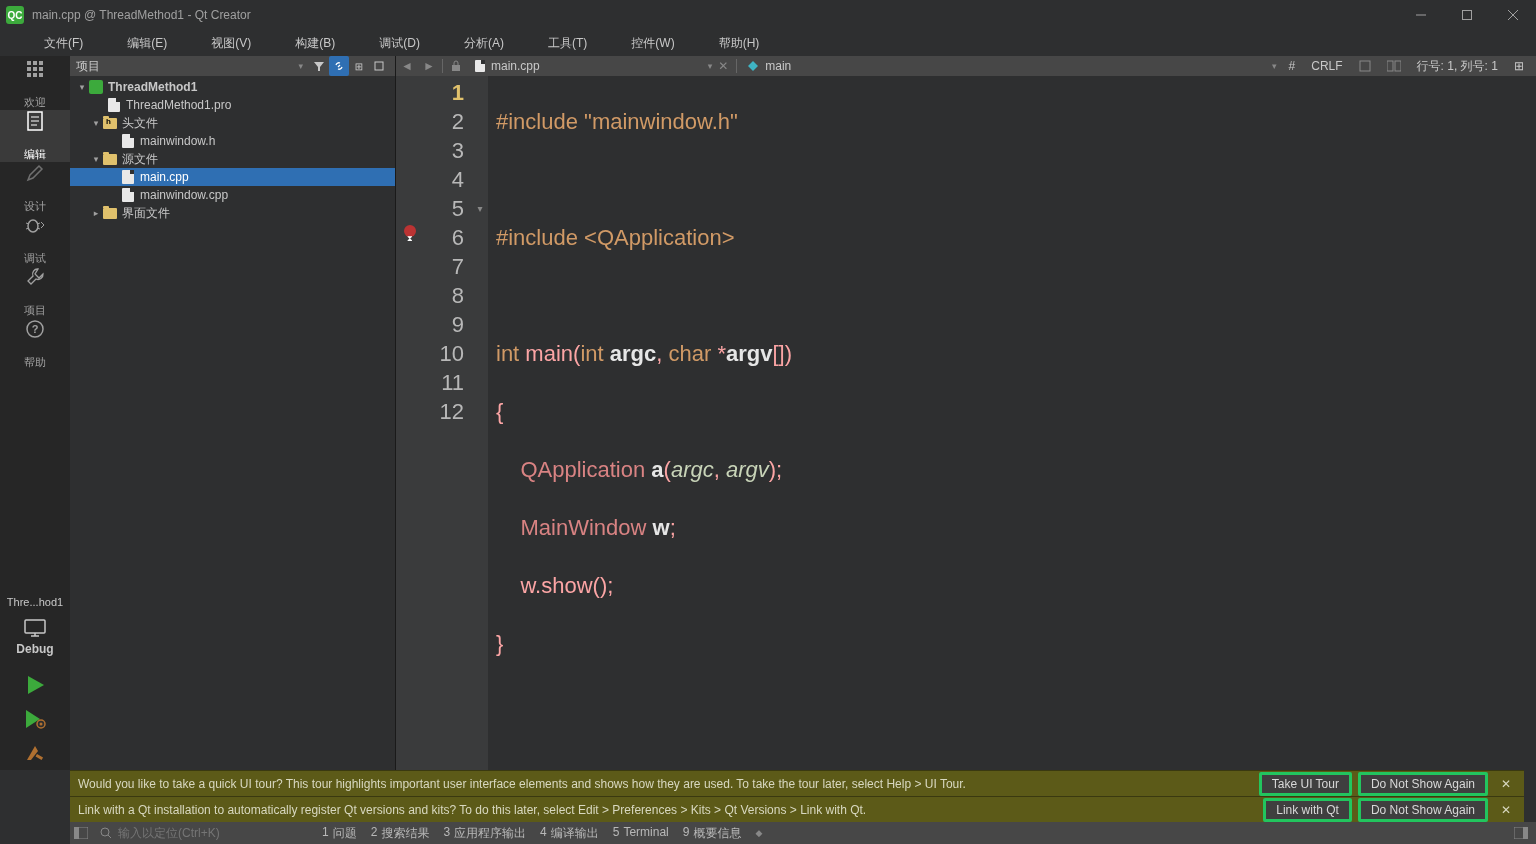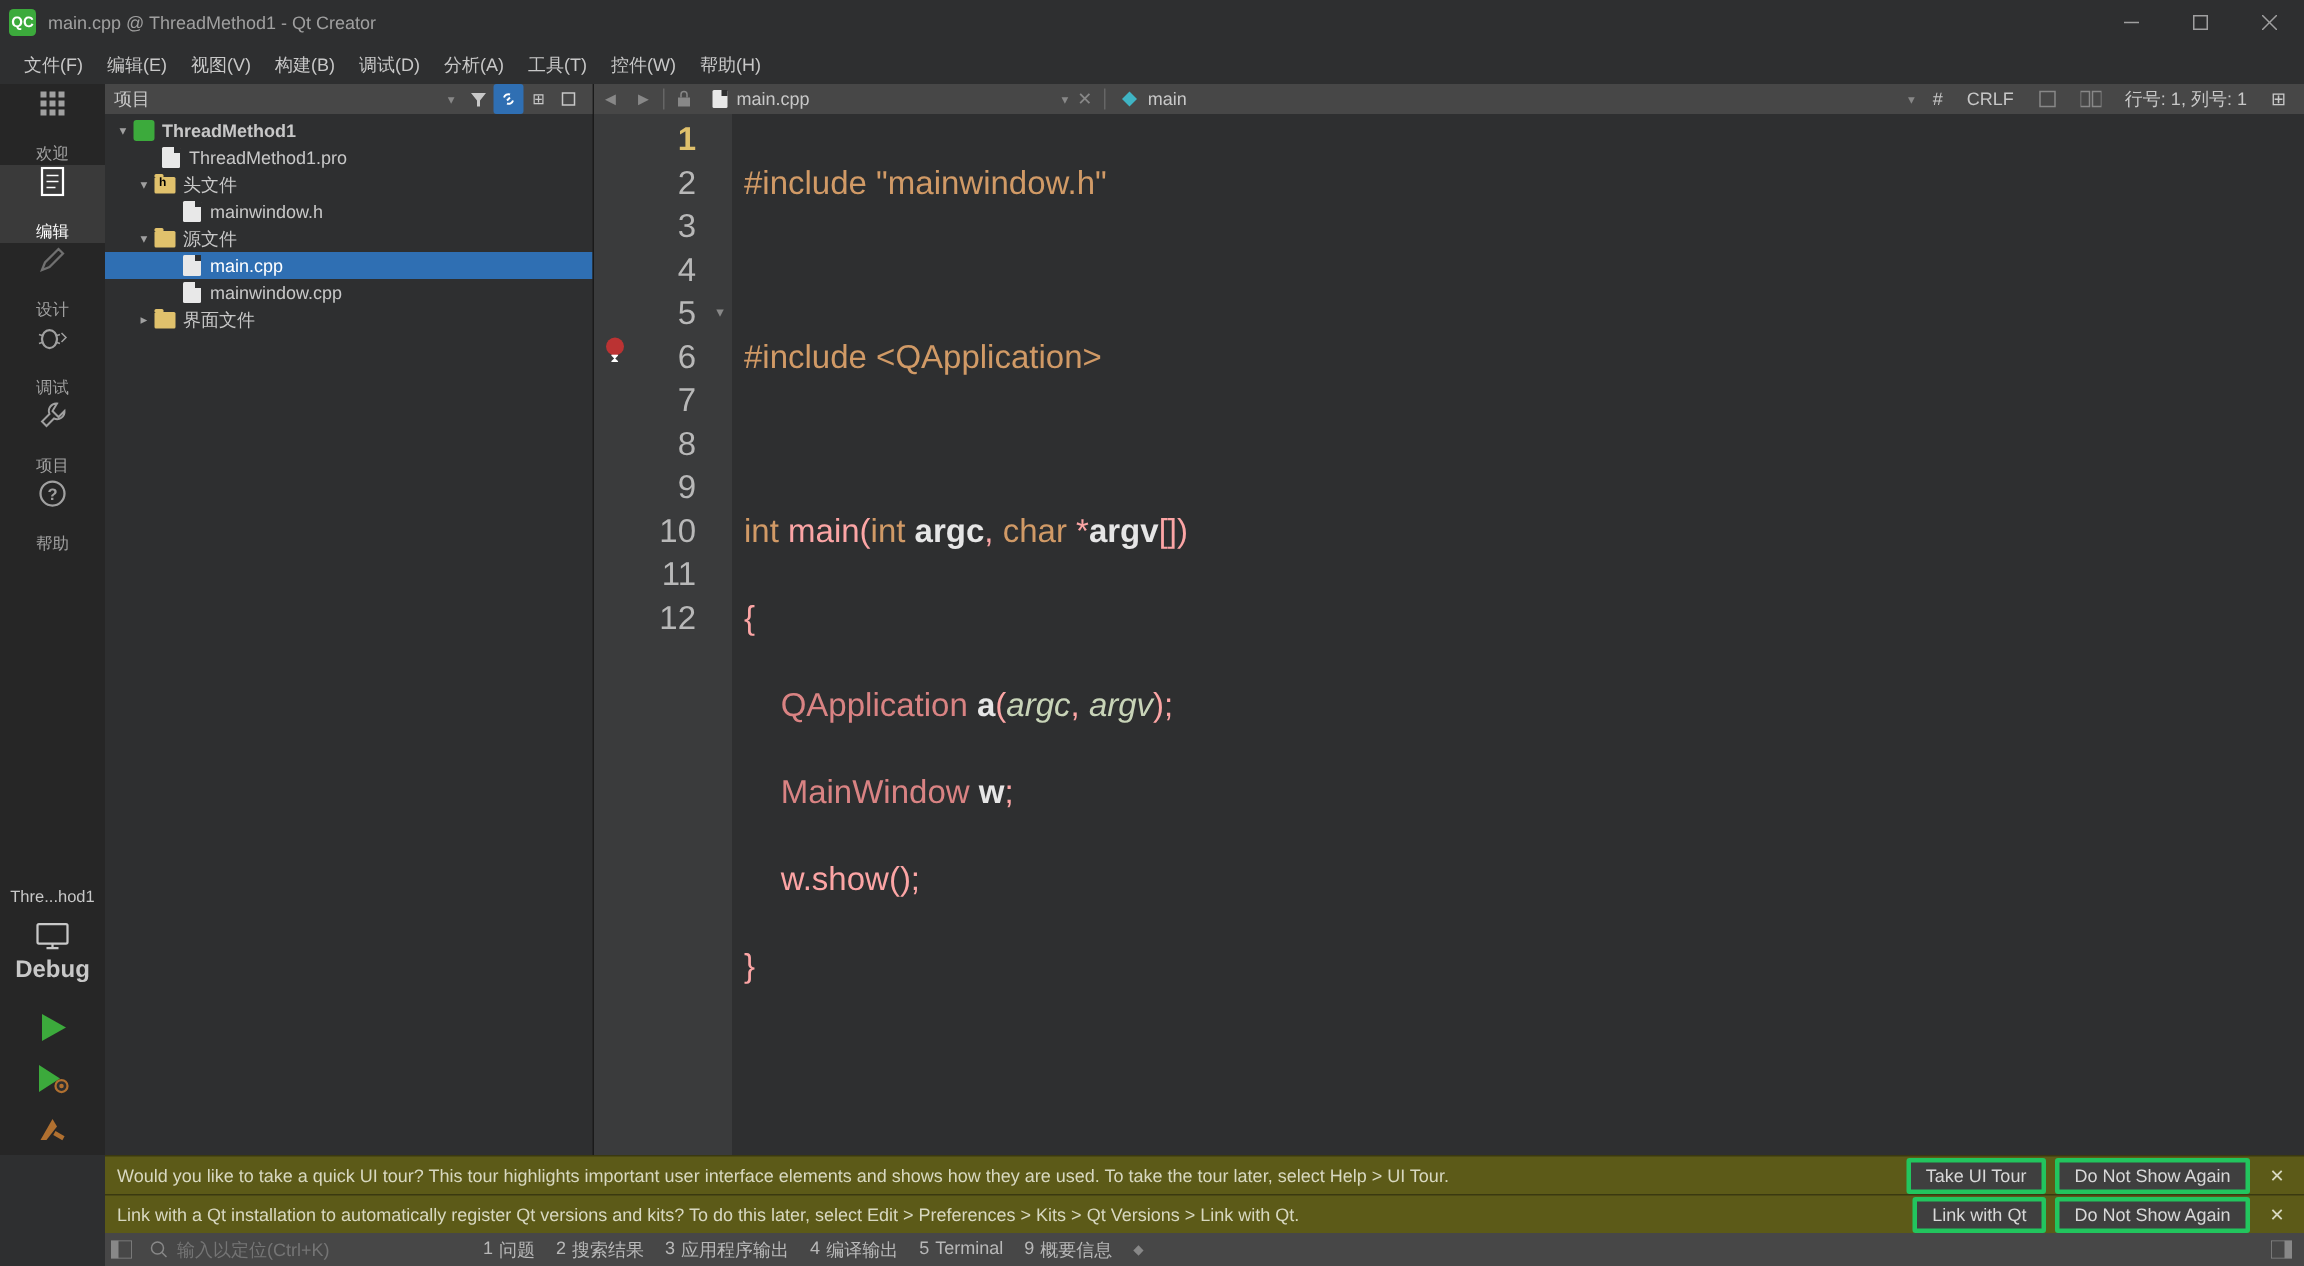--- a/index.html
+++ b/index.html
@@ -2,21 +2,21 @@
 <html><head>
 <meta charset="utf-8">
 <style>
 * { margin: 0; padding: 0; box-sizing: border-box; font-family: "Segoe UI", "Microsoft YaHei", sans-serif; user-select: none; }
 html, body { width: 1536px; height: 844px; overflow: hidden; background: #2e2f30; color: #c8c8c8; }
 .titlebar { height: 30px; background: #2e2f30; display: flex; align-items: center; padding-left: 6px; font-size: 12px; color: #a0a0a0; }
 .titlebar .qc { width: 18px; height: 18px; background: #3caa3c; border-radius: 3px; color: #fff; font-size: 10px; font-weight: bold; display: flex; align-items: center; justify-content: center; margin-right: 8px; }
 .titlebar .spacer { flex: 1; }
 .titlebar .winbtn { width: 46px; height: 30px; display: flex; align-items: center; justify-content: center; color: #a0a0a0; }
 .menubar { height: 26px; background: #2e2f30; display: flex; align-items: center; padding-left: 8px; font-size: 12px; color: #c8c8c8; }
-.menubar .menuitem { padding: 0 8px; height: 100%; display: flex; align-items: center; }
+.menubar .menuitem { padding: 0 8px; height: 100%; display: flex; align-items: center; margin-left: 28px; }
 
 .workspace { display: flex; height: calc(100% - 30px - 26px - 52px - 22px); }
 
 .modebar { width: 70px; background: #262626; display: flex; flex-direction: column; align-items: center; padding-top: 2px; }
 .modebar .mode { width: 100%; height: 52px; display: flex; flex-direction: column; align-items: center; justify-content: center; font-size: 11px; color: #a0a0a0; gap: 16px; }
 .modebar .mode.active { background: #3a3a3a; color: #fff; }
 .modebar .mode .icon { width: 22px; height: 22px; display: flex; align-items: center; justify-content: center; }
 .modebar .gap { flex: 1; }
 .modebar .target { font-size: 11px; color: #c8c8c8; text-align: center; padding: 4px 0; }
 .modebar .debugcfg { width: 100%; display: flex; flex-direction: column; align-items: center; gap: 4px; padding: 6px 0; }
@@ -58,21 +58,21 @@
 .code-lines { flex: 1; padding-left: 8px; padding-top: 2px; white-space: pre; }
 .tok-pp { color: #d19a66; margin-top: 37px; }
 .tok-str { color: #d19a66; }
 .tok-kw { color: #d19a66; }
 .tok-kwi { color: #61afef; font-style: italic; }
 .tok-type { color: #d98383; }
 .tok-id { color: #fca5a5; }
 .tok-bold { color: #e6e6e6; }
 .tok-arg { color: #c8d4b8; font-style: italic; }
 
-.banner-area { position: absolute; left: 70px; right: 0; border-radius: 23px; }
+.banner-area { position: absolute; left: 70px; right: 12px; border-radius: 23px; }
 .banner { height: 26px; background: #5c5a18; color: #d8d8c0; display: flex; align-items: center; font-size: 12px; padding: 0 8px; border-top: 1px solid #3a3910; }
 .banner .msg { flex: 1; }
 .banner .bbtn { background: #3f3f3f; color: #d8d8d8; padding: 2px 10px; border: 3px solid #22c55e; border-radius: 2px; margin-left: 6px; font-size: 12px; }
 .banner .bclose { width: 20px; text-align: center; margin-left: 8px; }
 
 .bottombar { position: absolute; bottom: 0; left: 70px; right: 0; height: 22px; background: #474747; display: flex; align-items: center; font-size: 12px; color: #b8b8b8; }
 .bottombar .locator { display: flex; align-items: center; gap: 6px; padding: 0 8px; width: 220px; }
 .bottombar .locator input { background: transparent; border: none; color: #fca5a5; font-size: 12px; outline: none; width: 160px; }
 .bottombar .out-tabs { display: flex; gap: 14px; padding-left: 10px; }
 .bottombar .out-tab { display: flex; gap: 4px; }
@@ -186,21 +186,21 @@
       <span>帮助</span>
     </div>
     <div class="gap"></div>
     <div class="target">Thre...hod1</div>
     <div class="debugcfg">
       <svg width="28" height="20">
           <rect x="4" y="2" width="20" height="13" rx="1" fill="none" stroke="#c8c8c8" stroke-width="1.5"></rect>
           <line x1="10" y1="18" x2="18" y2="18" stroke="#c8c8c8" stroke-width="1.5"></line>
           <line x1="14" y1="15" x2="14" y2="18" stroke="#c8c8c8" stroke-width="1.5"></line>
         </svg>
-      <span style="font-size:16px;font-weight:bold">Debug</span>
+      <span style="font-size:12px;font-weight:bold">Debug</span>
     </div>
     <div class="runbtns">
       <div class="rbtn">
           <svg width="22" height="22">
             <path d="M4 2 L20 11 L4 20 Z" fill="#3caa3c"></path>
           </svg>
         </div>
       <div class="rbtn">
           <svg width="24" height="22">
             <path d="M3 2 L17 11 L3 20 Z" fill="#3caa3c"></path>

